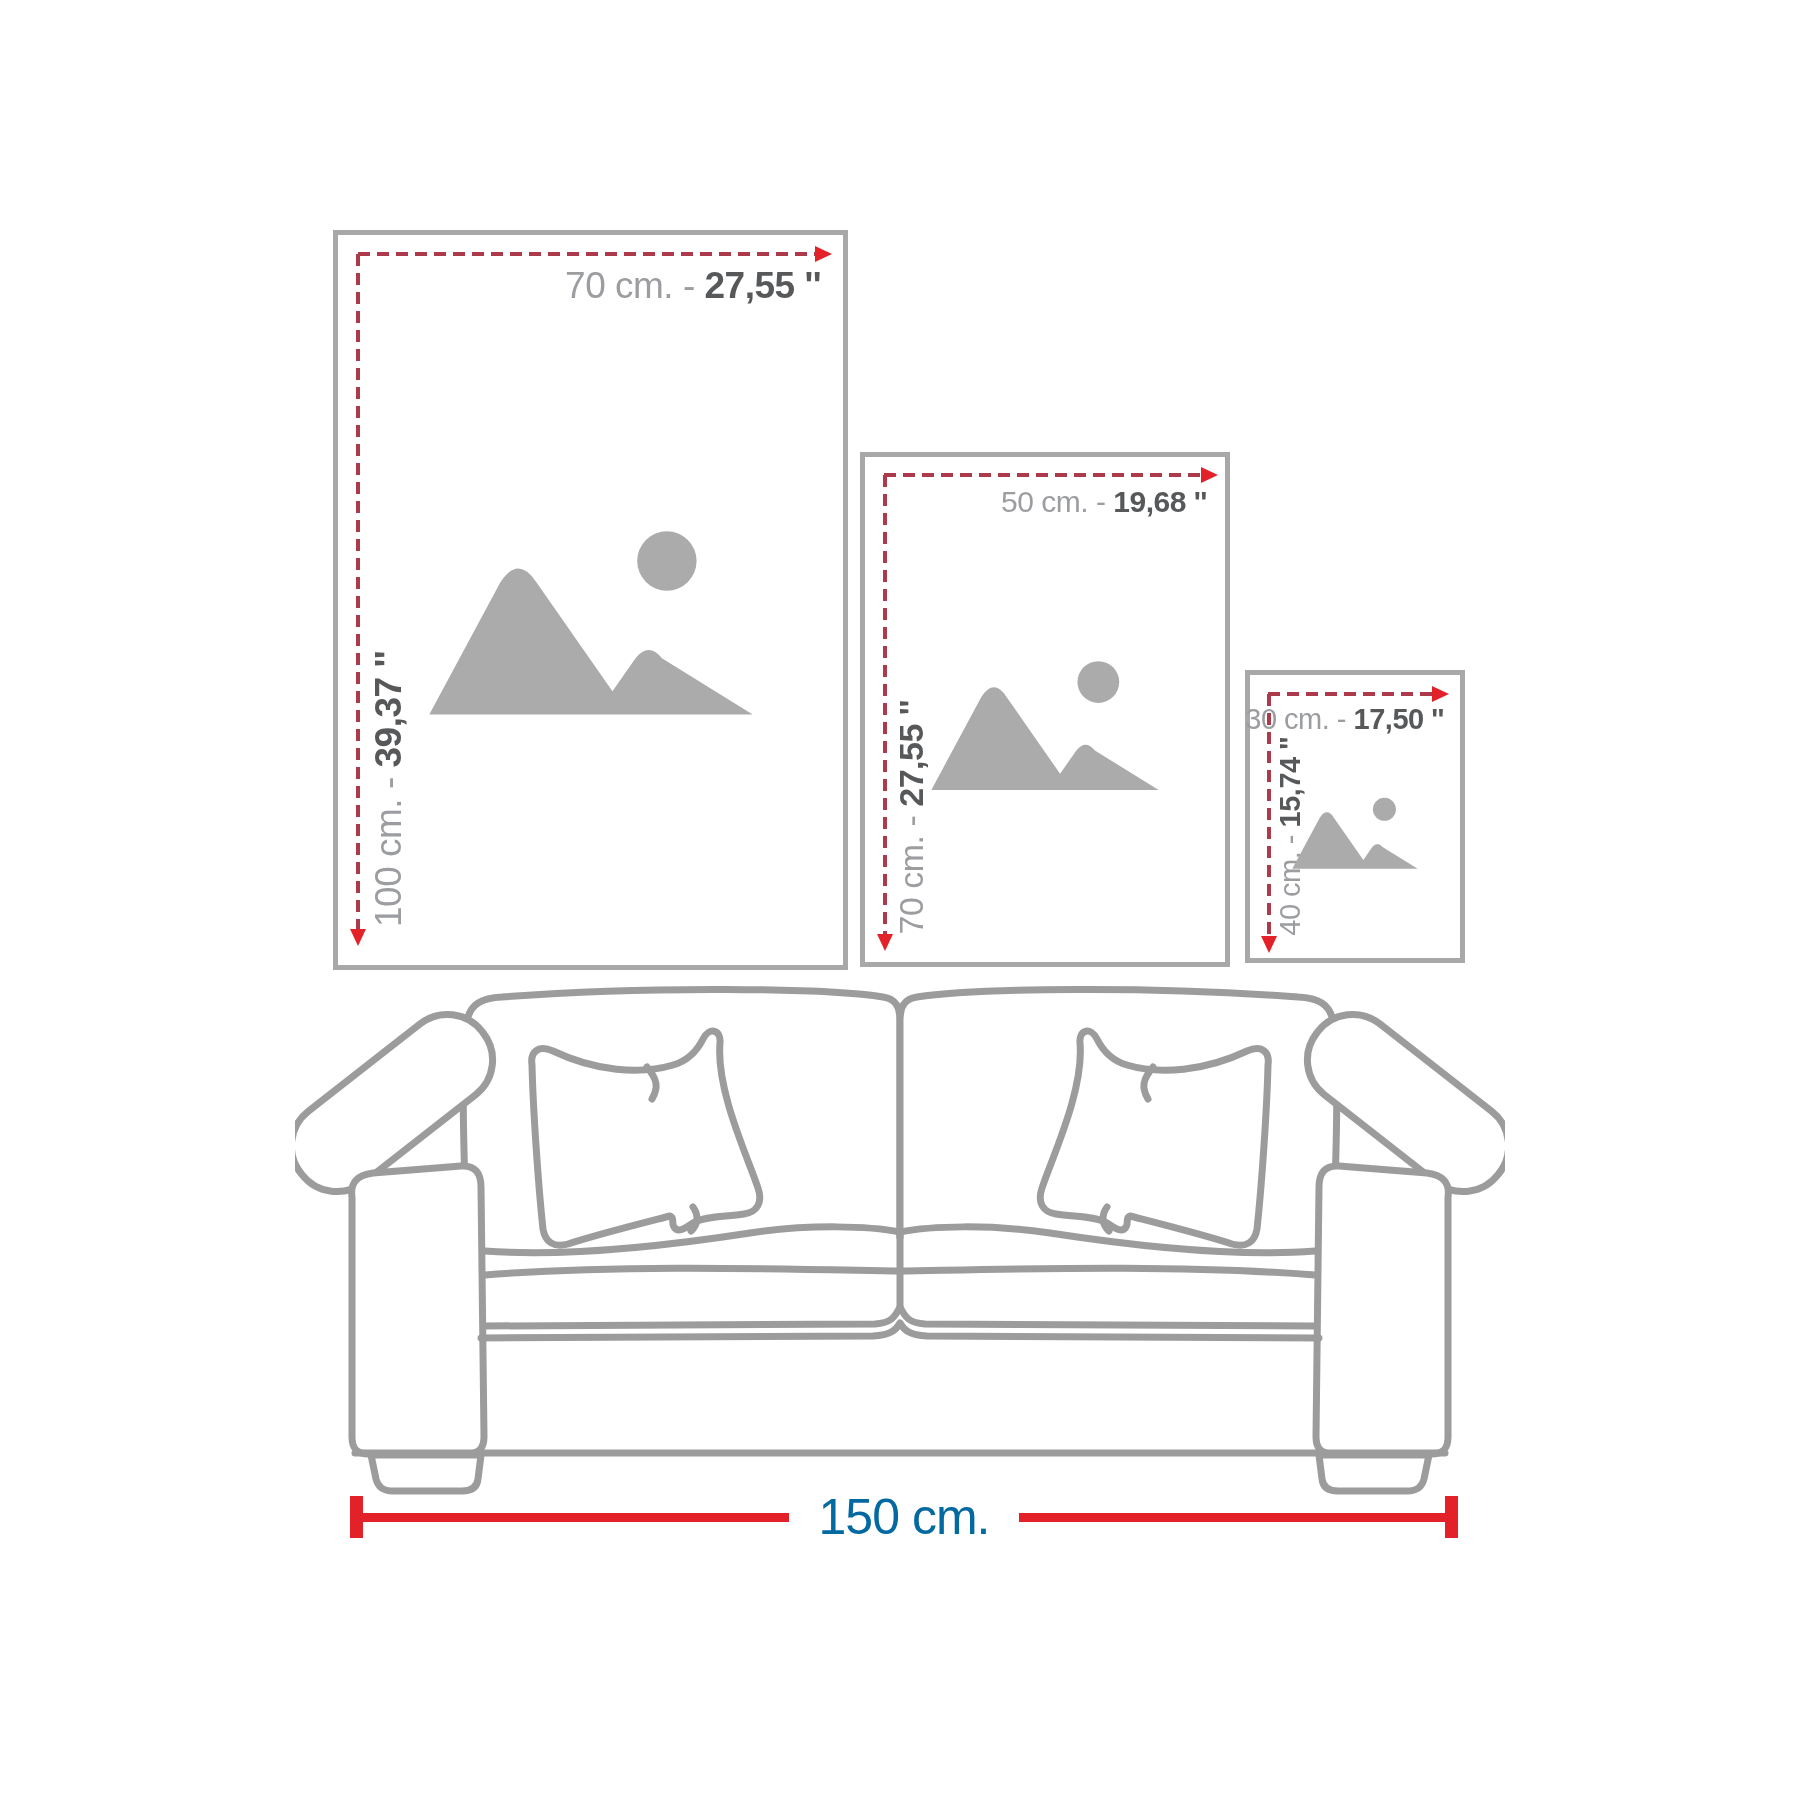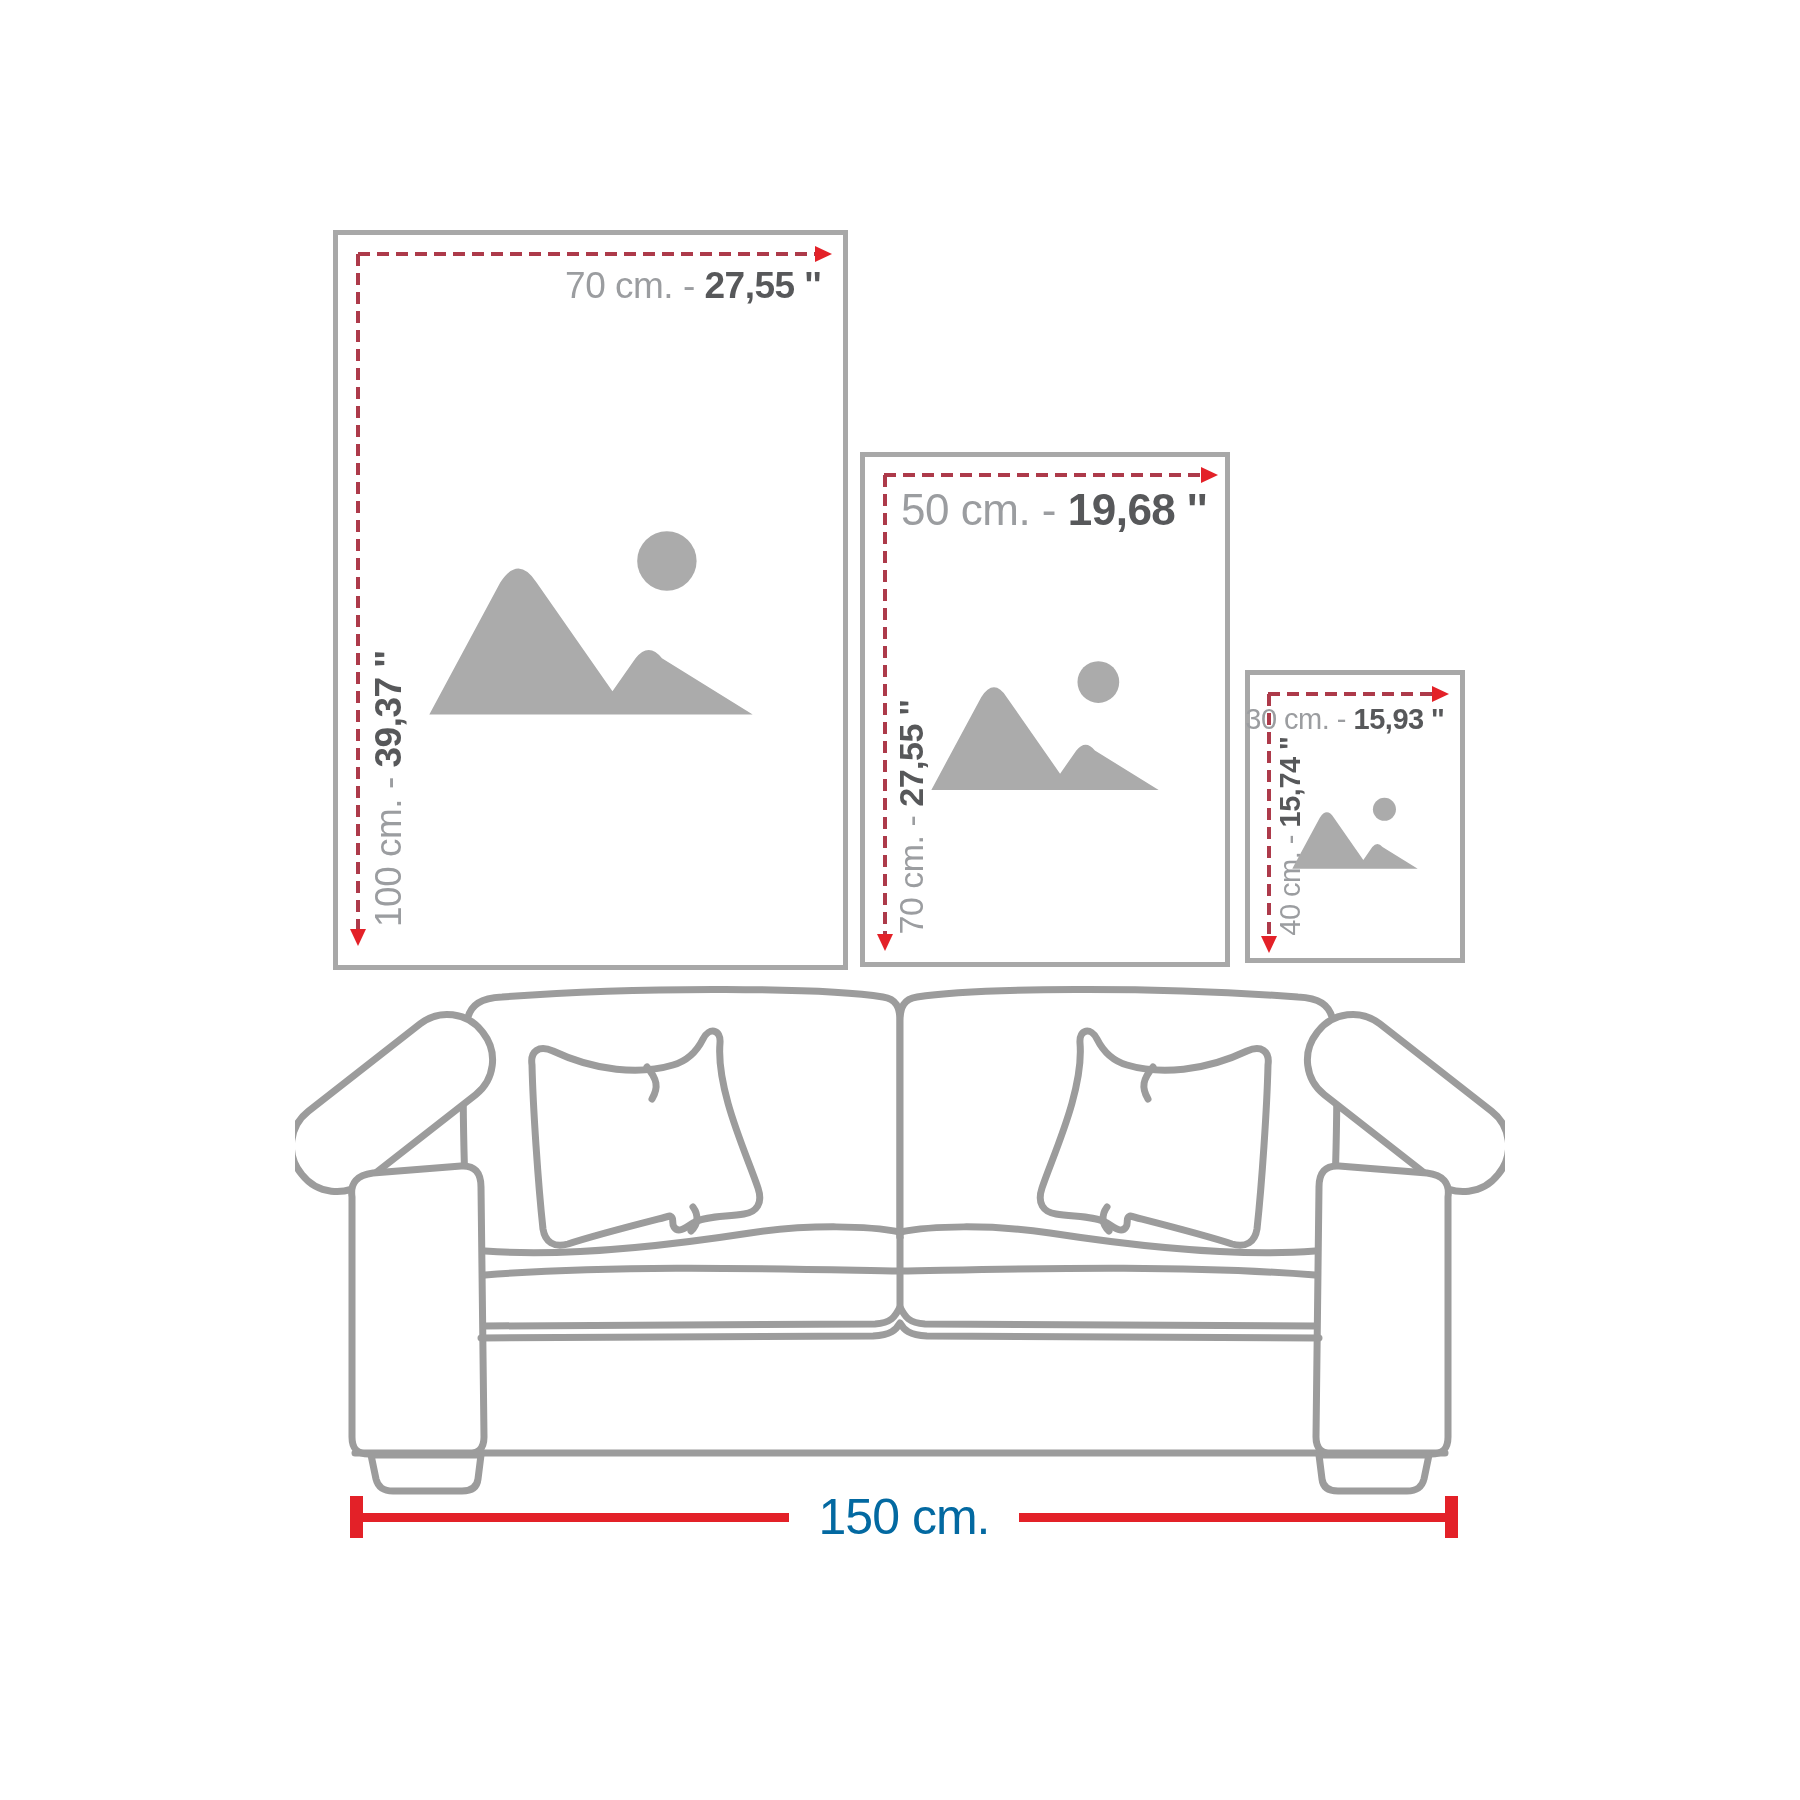--- a/index.html
+++ b/index.html
@@ -34,21 +34,21 @@
     border-top:8px solid transparent;border-bottom:8px solid transparent;
     border-left:17px solid #e32128;}
   .arrow-d{position:absolute;bottom:-15px;left:-6px;width:0;height:0;
     border-left:8px solid transparent;border-right:8px solid transparent;
     border-top:17px solid #e32128;}
 
   .lbl{color:#9b9da0;letter-spacing:-0.5px;white-space:nowrap;}
   .lbl b{color:#57585a;font-weight:700;}
   .label-h{position:absolute;}
   .frame-large  .label-h{top:30px;right:22px;font-size:37px;margin-left:32px;}
-  .frame-medium .label-h{top:28px;right:18px;font-size:44px;margin-left:32px;}
+  .frame-medium .label-h{top:28px;right:18px;font-size:30px;margin-left:32px;}
   .frame-small  .label-h{top:28px;right:16px;font-size:29px;}
   .label-v{position:absolute;writing-mode:vertical-rl;transform:rotate(180deg);}
   .frame-large  .label-v{bottom:38px;left:30px;font-size:37px;}
   .frame-medium .label-v{bottom:28px;left:27px;font-size:34px;}
   .frame-small  .label-v{bottom:22px;left:24px;font-size:29px;}
 
   .placeholder{position:absolute;left:50%;top:53%;transform:translate(-50%,-50%);}
   .frame-large  .placeholder{width:330px;}
   .frame-medium .placeholder{width:232px;}
   .frame-small  .placeholder{width:128px;top:56%;}
@@ -116,21 +116,21 @@
       <path d="M 1 57 L 22.5 17 Q 28 8.5 33.5 17 L 56.5 50 L 63.5 40 Q 67.5 35 71.5 40 L 99 57 Z" fill="#ababab"></path>
     </svg>
   </div>
 
   <div class="frame frame-small">
     <div class="measure-h">
       <span class="arrow-r"></span>
     </div>
     <div class="label-h lbl">
       <span>30 cm. -</span>
-      <b>15,93 ''</b>
+      <b>17,50 ''</b>
     </div>
     <div class="measure-v">
       <span class="arrow-d"></span>
     </div>
     <div class="label-v lbl">
       <span>40 cm. -</span>
       <b>15,74 ''</b>
     </div>
     <svg class="placeholder" viewBox="0 0 100 58">
       <circle cx="73" cy="10.5" r="9" fill="#ababab"></circle>

